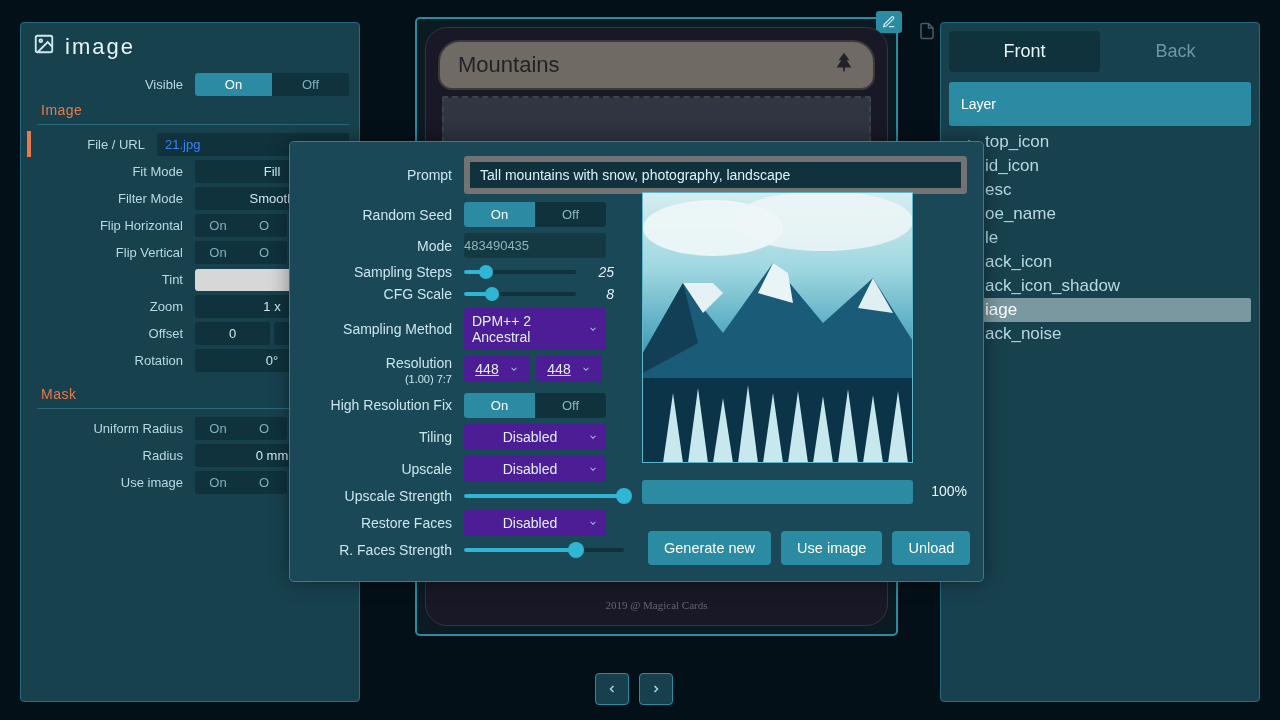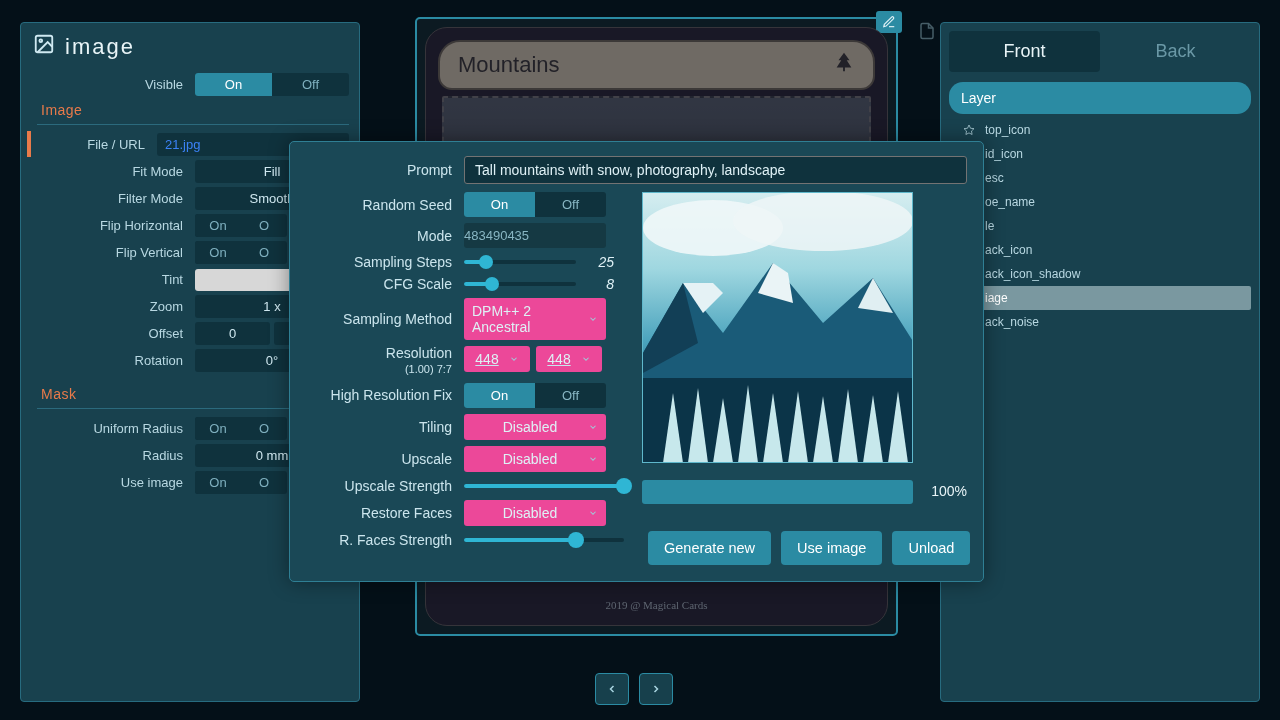--- a/index.html
+++ b/index.html
@@ -190,30 +190,30 @@
     padding: 10px 0;
     font-size: 18px;
     border-radius: 4px;
     cursor: pointer;
   }
   .tab.active { background: #0f323d; color: #e8f4f7; }
   .tab.inactive { color: #6a98a6; }
   .layer-list-header {
     background: #2b8ba3;
     color: #fff;
-    padding: 8px 12px;
-    border-radius: 14px;
+    padding: 14px 12px;
+    border-radius: 3px;
     font-size: 14px;
     margin-bottom: 4px;
   }
   .layer-item {
     display: flex; align-items: center; gap: 10px;
     padding: 3px 8px 3px 14px;
     color: #b8d8e2;
-    font-size: 12px;
+    font-size: 17px;
     height: 24px;
     border-radius: 2px;
   }
   .layer-item.selected { background: #7a98a0; color: #fff; }
   .star { width: 12px; height: 12px; }
   .star svg { width: 12px; height: 12px; stroke: #b8d8e2; fill: none; stroke-width: 1.5; }
 
   
   .dialog {
     position: absolute;
@@ -233,21 +233,21 @@
   .dlg-label {
     width: 158px;
     text-align: right;
     padding-right: 12px;
     color: #cbe5ed;
     font-size: 14px;
   }
   .prompt-input {
     flex: 1;
     background: #0f323d;
-    border: 1px solid #737373;
+    border: 6px solid #737373;
     color: #dff1f6;
     padding: 5px 10px;
     border-radius: 3px;
     font-size: 14px;
   }
   .dlg-toggle { width: 142px; display:flex; background:#0f323d; border-radius:3px; overflow:hidden; }
   .dlg-toggle > div { flex:1; text-align:center; padding:5px 0; font-size:13px; cursor:pointer; }
   .dlg-toggle .active { background:#2b8ba3; color:#fff; }
   .dlg-toggle .inactive { color:#88b6c3; }
   .seed-val {
@@ -273,21 +273,21 @@
     width:14px; height:14px; border-radius:50%;
     background:#2fb6d4; transform:translate(-50%,-50%);
   }
   .slider-val { width: 20px; text-align:right; font-size:14px; color:#dff1f6; }
   .full-slider-wrap { width: 160px; display:flex; align-items:center; }
   .full-slider { flex:1; position:relative; height:4px; background:#0f323d; border-radius:2px; }
   .full-slider .track-fill { position:absolute; left:0; top:0; bottom:0; background:#2fb6d4; border-radius:2px; }
   .full-slider .thumb { position:absolute; top:50%; width:16px; height:16px; border-radius:50%; background:#2fb6d4; transform:translate(-50%,-50%);}
 
   .select {
-    background:#ec4899; color:#dff1f6;
+    background:#4c1d95; color:#dff1f6;
     padding:5px 8px; border-radius:3px;
     display:flex; justify-content:space-between; align-items:center;
     font-size:14px; cursor:pointer;
   }
   .select.sm { width: 142px; }
   .select.tiny { width: 66px; justify-content:center; gap:10px; }
   .chev svg { width:10px; height:10px; stroke:#9fccd9; fill:none; stroke-width:2.5; }
 
   .preview {
     position:absolute;

